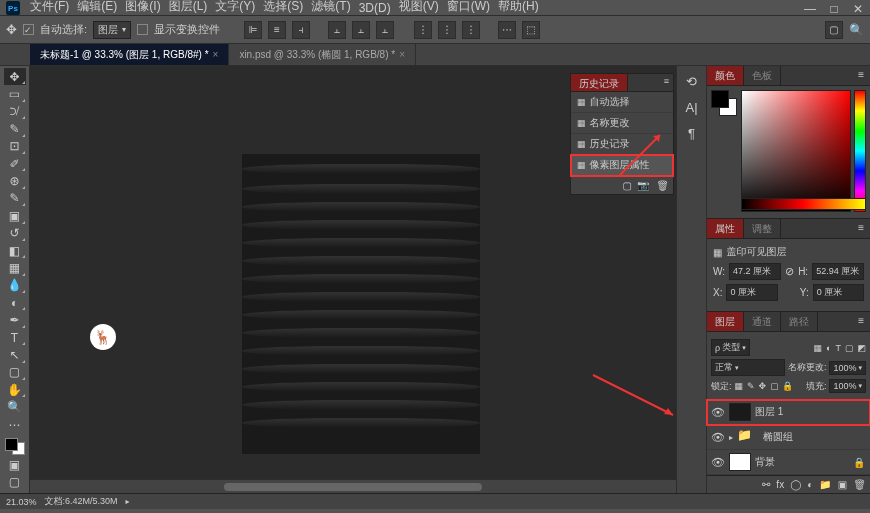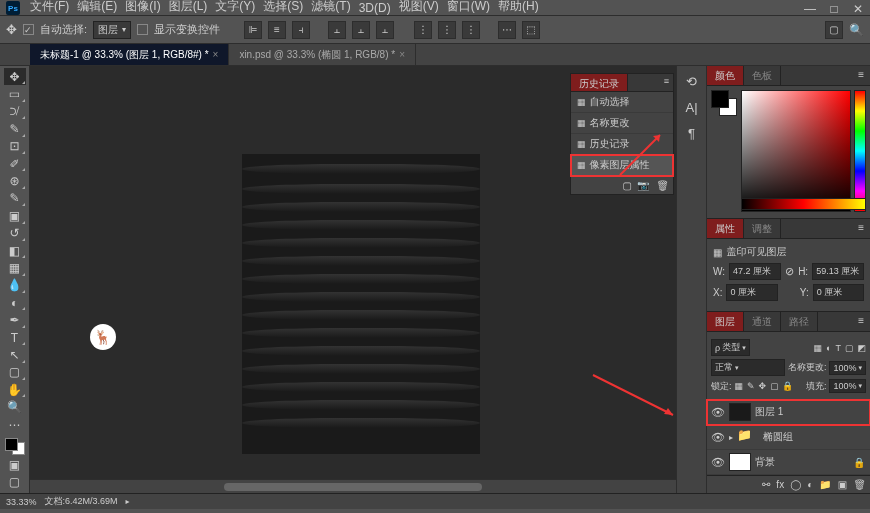--- a/index.html
+++ b/index.html
@@ -245,21 +245,21 @@
       <div class="props-body">
         <div class="subhead">
           <span>▦</span>
           <span>盖印可见图层</span>
         </div>
         <div class="row">
           <span>W:</span>
           <span class="field">47.2 厘米</span>
           <span class="link-icon">⊘</span>
           <span>H:</span>
-          <span class="field">59.13 厘米</span>
+          <span class="field">52.94 厘米</span>
         </div>
         <div class="row">
           <span>X:</span>
           <span class="field">0 厘米</span>
           <span style="width:14px"></span>
           <span>Y:</span>
           <span class="field">0 厘米</span>
         </div>
       </div>
     </div>
@@ -326,22 +326,22 @@
         <span>◐</span>
         <span>📁</span>
         <span>▣</span>
         <span>🗑</span>
       </div>
     </div>
   </div>
 </div>
 
 <div class="status-bar">
-  <span>33.33%</span>
-  <span>文档:6.42M/3.69M</span>
+  <span>21.03%</span>
+  <span>文档:6.42M/5.30M</span>
   <span class="chev">▸</span>
 </div>
 
 <div class="history-panel">
   <div class="panel-tabs">
     <div class="ptab">历史记录</div>
     <div style="margin-left:auto;padding:2px 4px;font-size:9px">≡</div>
   </div>
   <div class="hist-item">
     <span class="hist-icon">▦</span>

